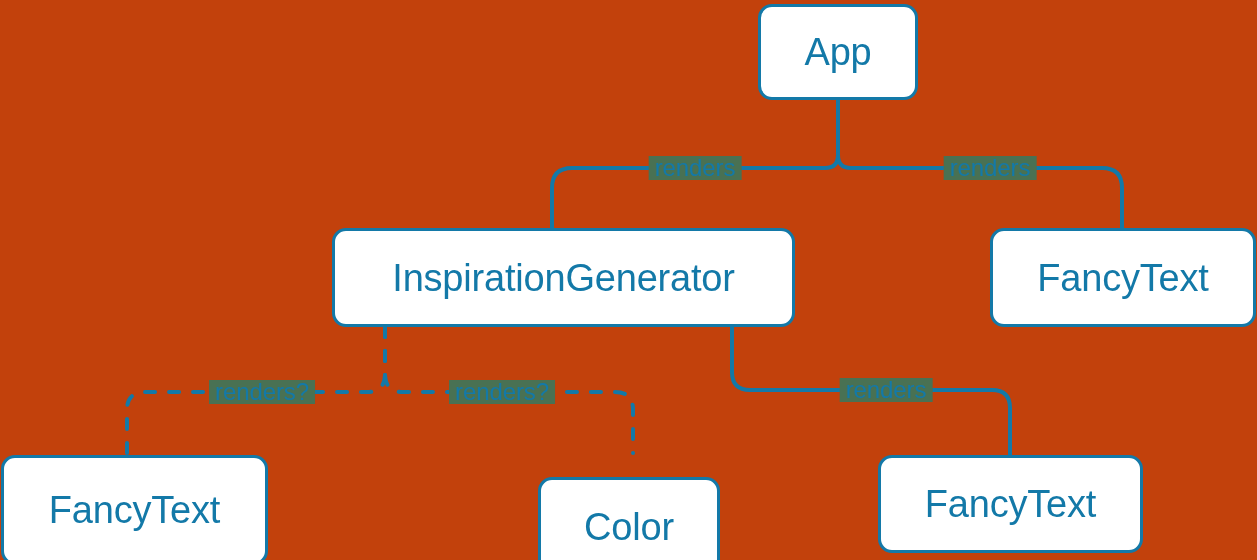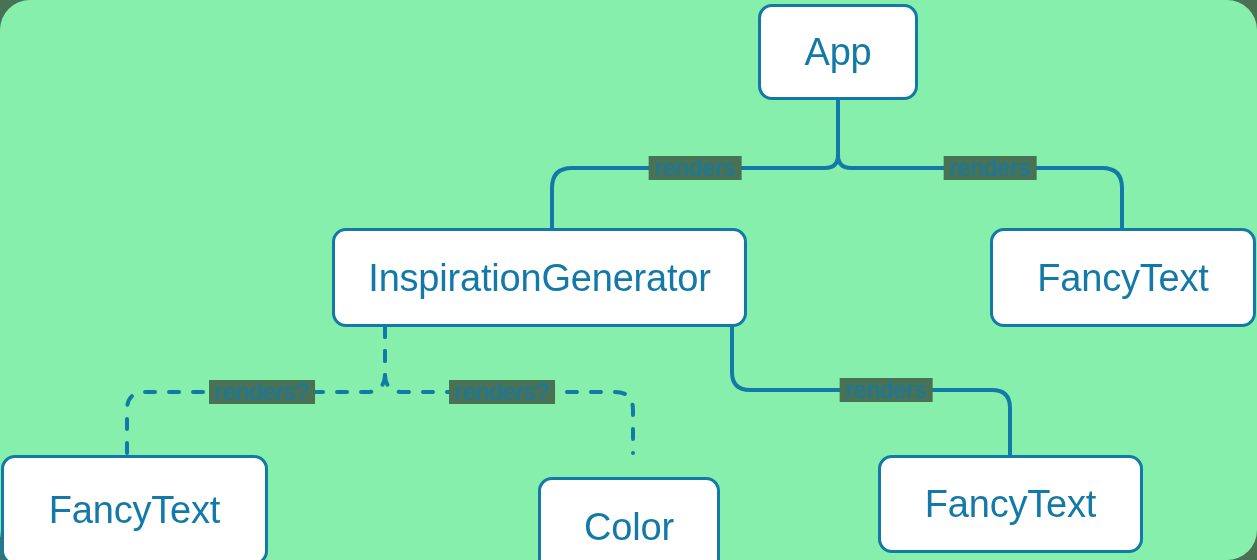--- a/index.html
+++ b/index.html
@@ -11,22 +11,21 @@
     width: 1257px;
     height: 560px;
     overflow: hidden;
     background: #497153;
     font-family: "Liberation Sans", sans-serif;
   }
   #diagram-root {
     position: relative;
     width: 1257px;
     height: 560px;
-    background: #86efac;
-    border-radius: 30px;
+    background: #c2410c;
   }
   #edge-layer {
     position: absolute;
     left: 0;
     top: 0;
     width: 1257px;
     height: 560px;
   }
   .node {
     position: absolute;
@@ -82,21 +81,21 @@
 
       <path stroke-dasharray="10 14" d="M 385 327 L 385 374 Q 385 392 403 392 L 615 392 Q 633 392 633 410 L 633 453"></path>
 
     </g>
   </svg>
 
   <div class="node" style="left:758px; top:4px; width:160px; height:96px;">
     <span class="node-label">App</span>
   </div>
 
-  <div class="node" style="left:332px; top:228px; width:415px; height:99px;">
+  <div class="node" style="left:332px; top:228px; width:463px; height:99px;">
     <span class="node-label">InspirationGenerator</span>
   </div>
 
   <div class="node" style="left:990px; top:228px; width:266px; height:99px;">
     <span class="node-label">FancyText</span>
   </div>
 
   <div class="node" style="left:1px; top:455px; width:267px; height:110px;">
     <span class="node-label">FancyText</span>
   </div>

